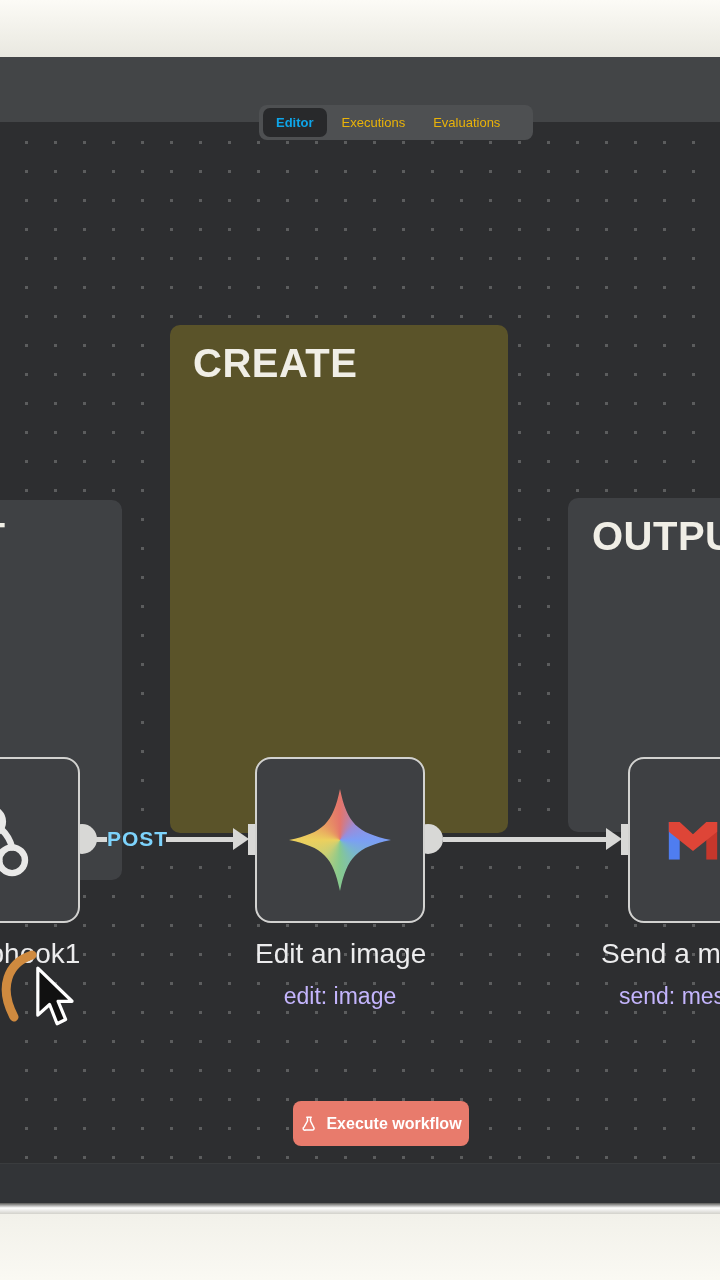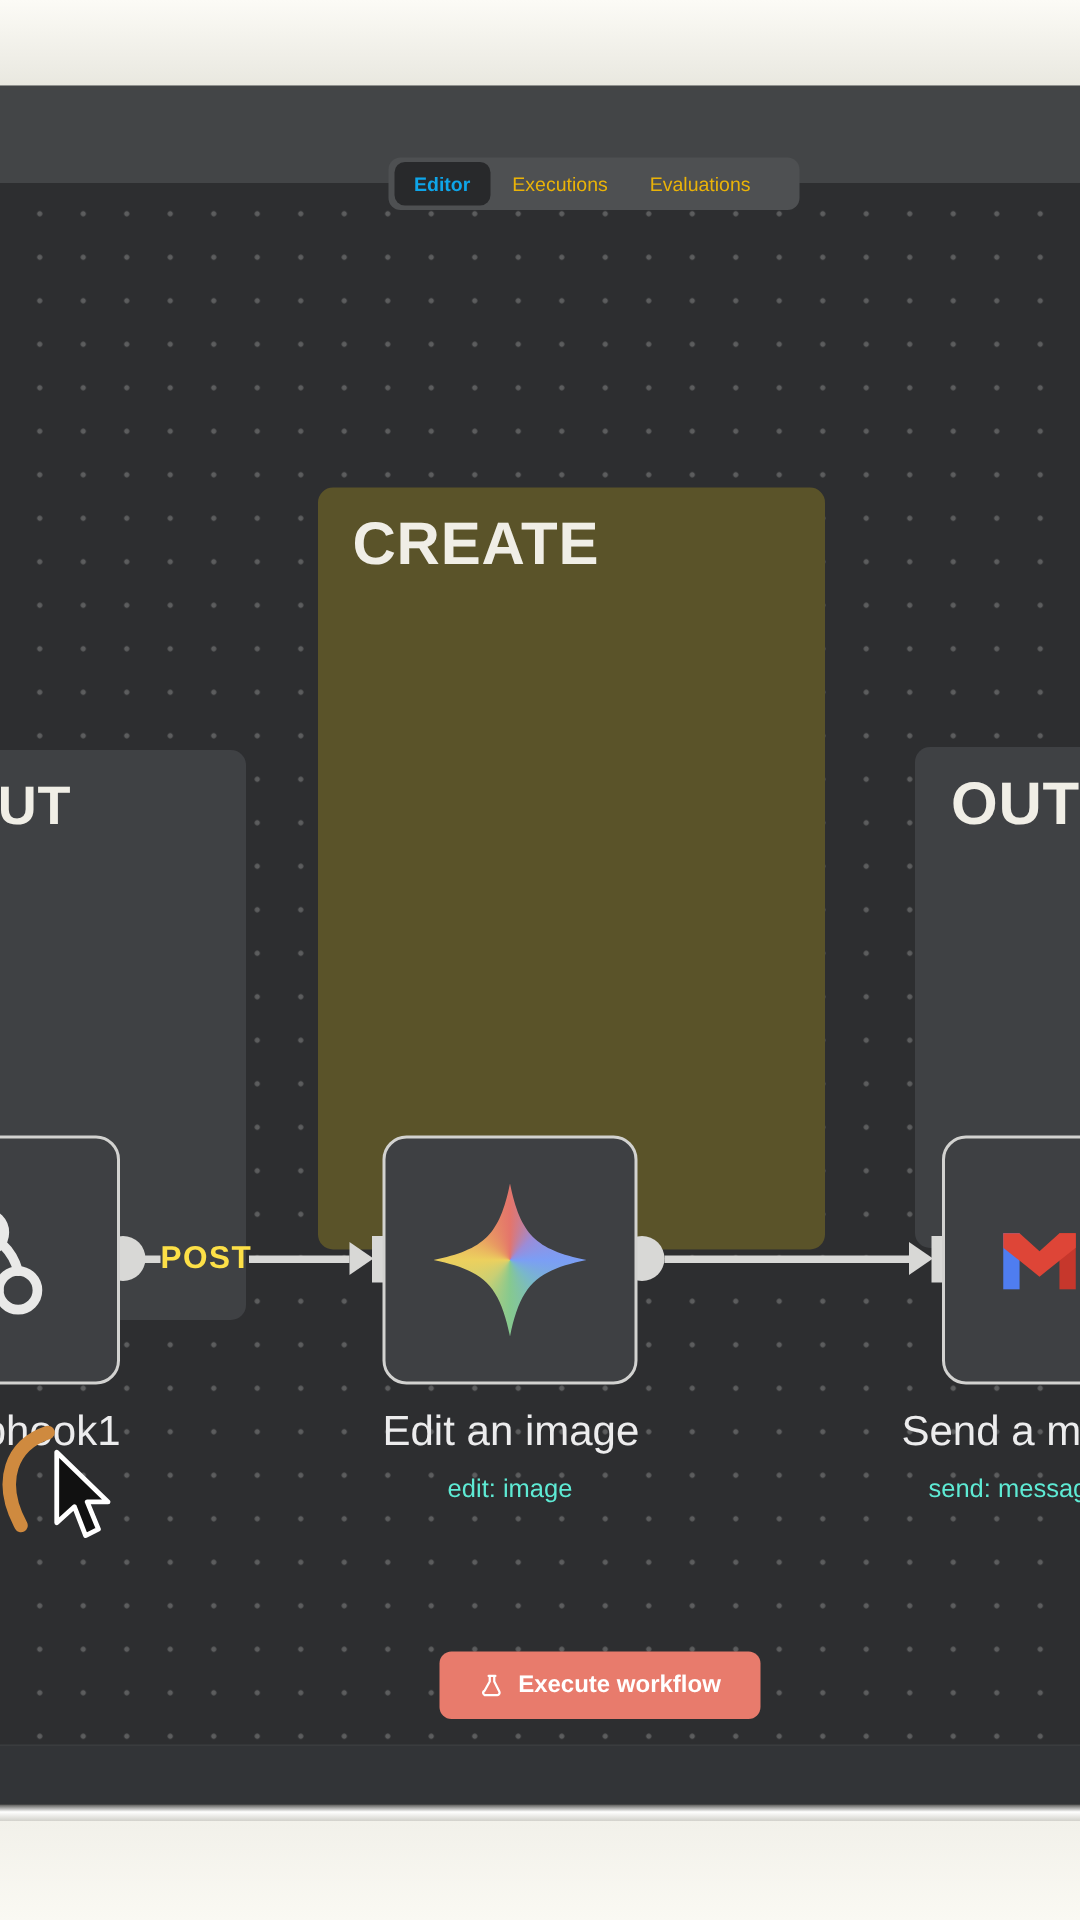--- a/index.html
+++ b/index.html
@@ -29,69 +29,69 @@
 
   
   .tabbar { position:absolute; left:259px; top:105px; width:274px; height:35px;
     background:#4e5052; border-radius:8px; display:flex; align-items:center;
     padding:0 4px; gap:2px; z-index:40; }
   .tab { font-size:13px; color:#eab308; font-weight:500; padding:7px 13px;
     border-radius:7px; white-space:nowrap; }
   .tab.active { background:#28292b; color:#0ea5e9; font-weight:700; }
 
   
-  .sticky { position:absolute; border-radius:10px; z-index:3;margin-left:42px; }
+  .sticky { position:absolute; border-radius:10px; z-index:3; }
   .sticky-title { font-weight:700; color:#f0eee6; letter-spacing:0.5px; white-space:nowrap; }
   .sticky-input { left:-127px; top:500px; width:249px; height:380px; background:#3f4144; }
   .sticky-input .sticky-title { padding:16px 0 0 22px; font-size:36px; }
   .sticky-create { left:170px; top:325px; width:338px; height:508px; background:#5a5329; }
   .sticky-create .sticky-title { padding:16px 0 0 23px; font-size:40px; }
   .sticky-output { left:568px; top:498px; width:330px; height:334px; background:#3f4144; }
   .sticky-output .sticky-title { padding:16px 0 0 24px; font-size:40px; }
 
   
   .wire { position:absolute; height:5px; background:#d8d8d6; top:837px; z-index:4; }
   .port-circle { position:absolute; width:30px; height:30px; border-radius:50%;
     background:#d8d8d6; top:824px; z-index:5; }
   .arrow-tri { position:absolute; width:0; height:0; top:828px;
     border-left:16px solid #d8d8d6; border-top:11px solid rgba(0,0,0,0);
     border-bottom:11px solid rgba(0,0,0,0); z-index:5; }
   .arrow-bar { position:absolute; width:8px; height:31px; background:#d8d8d6;
     top:824px; z-index:6; }
   .wire-label { position:absolute; top:827px; font-size:21px; font-weight:700;
-    color:#fde047; letter-spacing:1px; z-index:5; }
+    color:#7dd3fc; letter-spacing:1px; z-index:5; }
 
   
   .node { position:absolute; top:757px; height:166px; background:#3e4043;
     border:2px solid #d2d2d0; border-radius:16px; z-index:8;
     display:flex; align-items:center; justify-content:center; }
   .node-webhook { left:-100px; width:180px; }
   .node-edit { left:255px; width:170px; }
   .node-gmail { left:628px; width:170px; }
 
   .node-label { position:absolute; top:938px; font-size:28px; font-weight:500;
     color:#ececed; white-space:nowrap; z-index:9; }
-  .node-sub { position:absolute; top:983px; font-size:17px; color:#5eead4;
+  .node-sub { position:absolute; top:983px; font-size:23px; color:#c4b5fd;
     white-space:nowrap; z-index:9; }
   .label-webhook { left:-53px; }
   .label-edit { left:255px; width:170px; text-align:left; }
   .sub-edit { left:255px; width:170px; text-align:center; }
   .label-gmail { left:601px; }
   .sub-gmail { left:619px; }
 
   
   .gemini { width:110px; height:110px;
     background:conic-gradient(from 0deg at 50% 50%,
       #e4756b 0deg, #9b8cd8 45deg, #7b9ef5 90deg, #79b8c9 135deg,
       #86c98f 180deg, #c9cf74 225deg, #ecd05e 270deg, #e89a62 315deg, #e4756b 360deg);
     clip-path: path('M55,4 C62,38 72,48 106,55 C72,62 62,72 55,106 C48,72 38,62 4,55 C38,48 48,38 55,4 Z');
   }
 
   
-  .execute-btn { position:absolute; left:293px; top:1101px; width:214px; height:45px;
+  .execute-btn { position:absolute; left:293px; top:1101px; width:176px; height:45px;
     background:#e87b6c; border:none; border-radius:8px; display:flex;
     align-items:center; justify-content:center; gap:8px; z-index:20; cursor:pointer; }
   .execute-btn span { color:#ffffff; font-size:16px; font-weight:700; }
 
   .overlay { position:absolute; z-index:30; }
 </style>
 </head>
 <body>
 
 <div class="top-cream"></div>

